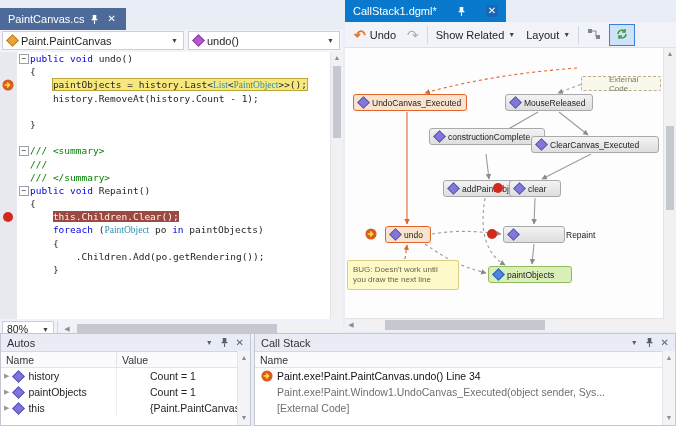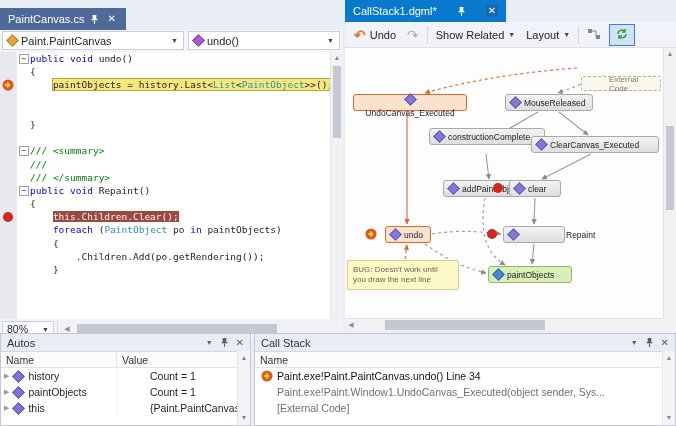--- a/index.html
+++ b/index.html
@@ -33,21 +33,21 @@
   
   .code-area{position:absolute;left:0;top:44px;width:331px;height:267px;background:#fff;overflow:hidden;
              font-family:"DejaVu Sans Mono","Liberation Mono",monospace;font-size:9.5px;line-height:13.2px;}
   .code-area::before{content:"";position:absolute;left:0;top:0;bottom:0;width:17px;background:#E8E9EE;}
   .code-line{display:flex;height:13.2px;white-space:pre;position:relative;}
   .m-col{width:17px;flex:none;position:relative;}
   .o-col{width:13px;flex:none;position:relative;}
   .t-col{flex:1;overflow:hidden;}
   .fold{position:absolute;left:2px;top:2px;width:8px;height:8px;border:1px solid #9AA0A6;background:#fff;
         font-size:8px;line-height:7px;text-align:center;color:#333;box-sizing:content-box;}
-  .tok-kw{color:#0000E0;} .tok-ty{color:#2B91AF;} .tok-cm{color:#007F00;}
+  .tok-kw{color:#0000E0;} .tok-ty{color:#2B91AF;font-family:Liberation Serif, serif;} .tok-cm{color:#007F00;}
   .hl-yellow{background:#F6E87E;outline:1px solid #BCA63C;}
   .hl-red{background:#9C4A41;color:#FDF4F0;}
   .bp-dot{display:inline-block;width:10px;height:10px;border-radius:50%;background:#D2281E;margin:1.5px 0 0 3px;}
   .cur-badge{display:inline-block;width:12px;height:12px;margin:0.5px 0 0 2px;}
   .cur-badge svg{width:12px;height:12px;display:block;}
 
   .v-scroll{position:absolute;right:0;top:44px;height:267px;width:12px;background:#F1F1F4;border-left:1px solid #E3E3E9;}
   .v-scroll .thumb{position:absolute;left:2px;right:2px;top:14px;height:72px;background:#C6C8D0;}
   .sb-arrow{color:#8A8D98;font-size:7px;text-align:center;display:block;line-height:12px;}
 
@@ -151,21 +151,21 @@
       </div>
     </div>
 
     <div class="code-area">
         <div class="code-line"><span class="m-col"></span><span class="o-col"><span class="fold">−</span></span><span class="t-col"><span class="tok-kw">public</span><span> </span><span class="tok-kw">void</span><span> undo()</span></span></div>
         <div class="code-line"><span class="m-col"></span><span class="o-col"></span><span class="t-col"><span>{</span></span></div>
         <div class="code-line"><span class="m-col"><span class="cur-badge"><svg viewBox="0 0 14 14">
                 <circle cx="7" cy="7" r="6.5" fill="#DD5A1C"></circle>
                 <path d="M3.2 7h5.2M6 4.2L8.8 7 6 9.8" fill="none" stroke="#FFE14B" stroke-width="1.7"></path>
               </svg></span></span><span class="o-col"></span><span class="t-col"><span>    </span><span class="hl-yellow"><span>paintObjects = history.Last&lt;</span><span class="tok-ty">List</span><span>&lt;</span><span class="tok-ty">PaintObject</span><span>&gt;&gt;();</span></span></span></div>
-        <div class="code-line"><span class="m-col"></span><span class="o-col"></span><span class="t-col"><span>    </span></span></div>
+        <div class="code-line"><span class="m-col"></span><span class="o-col"></span><span class="t-col"><span>    </span><span>history.RemoveAt(history.Count - 1);</span></span></div>
         <div class="code-line"><span class="m-col"></span><span class="o-col"></span><span class="t-col"></span></div>
         <div class="code-line"><span class="m-col"></span><span class="o-col"></span><span class="t-col"><span>}</span></span></div>
         <div class="code-line"><span class="m-col"></span><span class="o-col"></span><span class="t-col"></span></div>
         <div class="code-line"><span class="m-col"></span><span class="o-col"><span class="fold">−</span></span><span class="t-col"><span class="tok-cm">/// &lt;summary&gt;</span></span></div>
         <div class="code-line"><span class="m-col"></span><span class="o-col"></span><span class="t-col"><span class="tok-cm">///</span></span></div>
         <div class="code-line"><span class="m-col"></span><span class="o-col"></span><span class="t-col"><span class="tok-cm">/// &lt;/summary&gt;</span></span></div>
         <div class="code-line"><span class="m-col"></span><span class="o-col"><span class="fold">−</span></span><span class="t-col"><span class="tok-kw">public</span><span> </span><span class="tok-kw">void</span><span> Repaint()</span></span></div>
         <div class="code-line"><span class="m-col"></span><span class="o-col"></span><span class="t-col"><span>{</span></span></div>
         <div class="code-line"><span class="m-col"><span class="bp-dot"></span></span><span class="o-col"></span><span class="t-col"><span>    </span><span class="hl-red"><span>this.Children.Clear();</span></span></span></div>
         <div class="code-line"><span class="m-col"></span><span class="o-col"></span><span class="t-col"><span>    </span><span class="tok-kw">foreach</span><span> (</span><span class="tok-ty">PaintObject</span><span> po </span><span class="tok-kw">in</span><span> paintObjects)</span></span></div>
@@ -261,21 +261,21 @@
           <path class="edge " d="M190,150 L189,176" marker-end="url(#aG)"></path>
           <path class="edge dash" d="M140,150 C134,186 142,206 160,217" marker-end="url(#aG)"></path>
           <path class="edge dash" d="M87,186 C112,182 130,183 156,186" marker-end="url(#aG)"></path>
           <path class="edge dash" d="M80,196 C104,213 118,219 141,225" marker-end="url(#aG)"></path>
           <path class="edge " d="M189,196 L187,216" marker-end="url(#aG)"></path>
           <path class="edge orange dash" d="M60,211 L62,197" marker-end="url(#aO)"></path>
         </svg>
         <div class="gnode external" style="left: 236px; top: 28px; width: 80px; padding-left: 27px;">
           <span class="nlabel">External Code</span>
         </div>
-        <div class="gnode selected" style="left: 8px; top: 46px; width: 114px; flex-direction: column;">
+        <div class="gnode selected" style="left: 8px; top: 46px; width: 114px;">
           <span class="nicon method"></span>
           <span class="nlabel">UndoCanvas_Executed</span>
         </div>
         <div class="gnode default" style="left: 160px; top: 46px; width: 88px;">
           <span class="nicon method"></span>
           <span class="nlabel">MouseReleased</span>
         </div>
         <div class="gnode default" style="left: 84px; top: 80px; width: 116px;">
           <span class="nicon method"></span>
           <span class="nlabel">constructionComplete</span>

